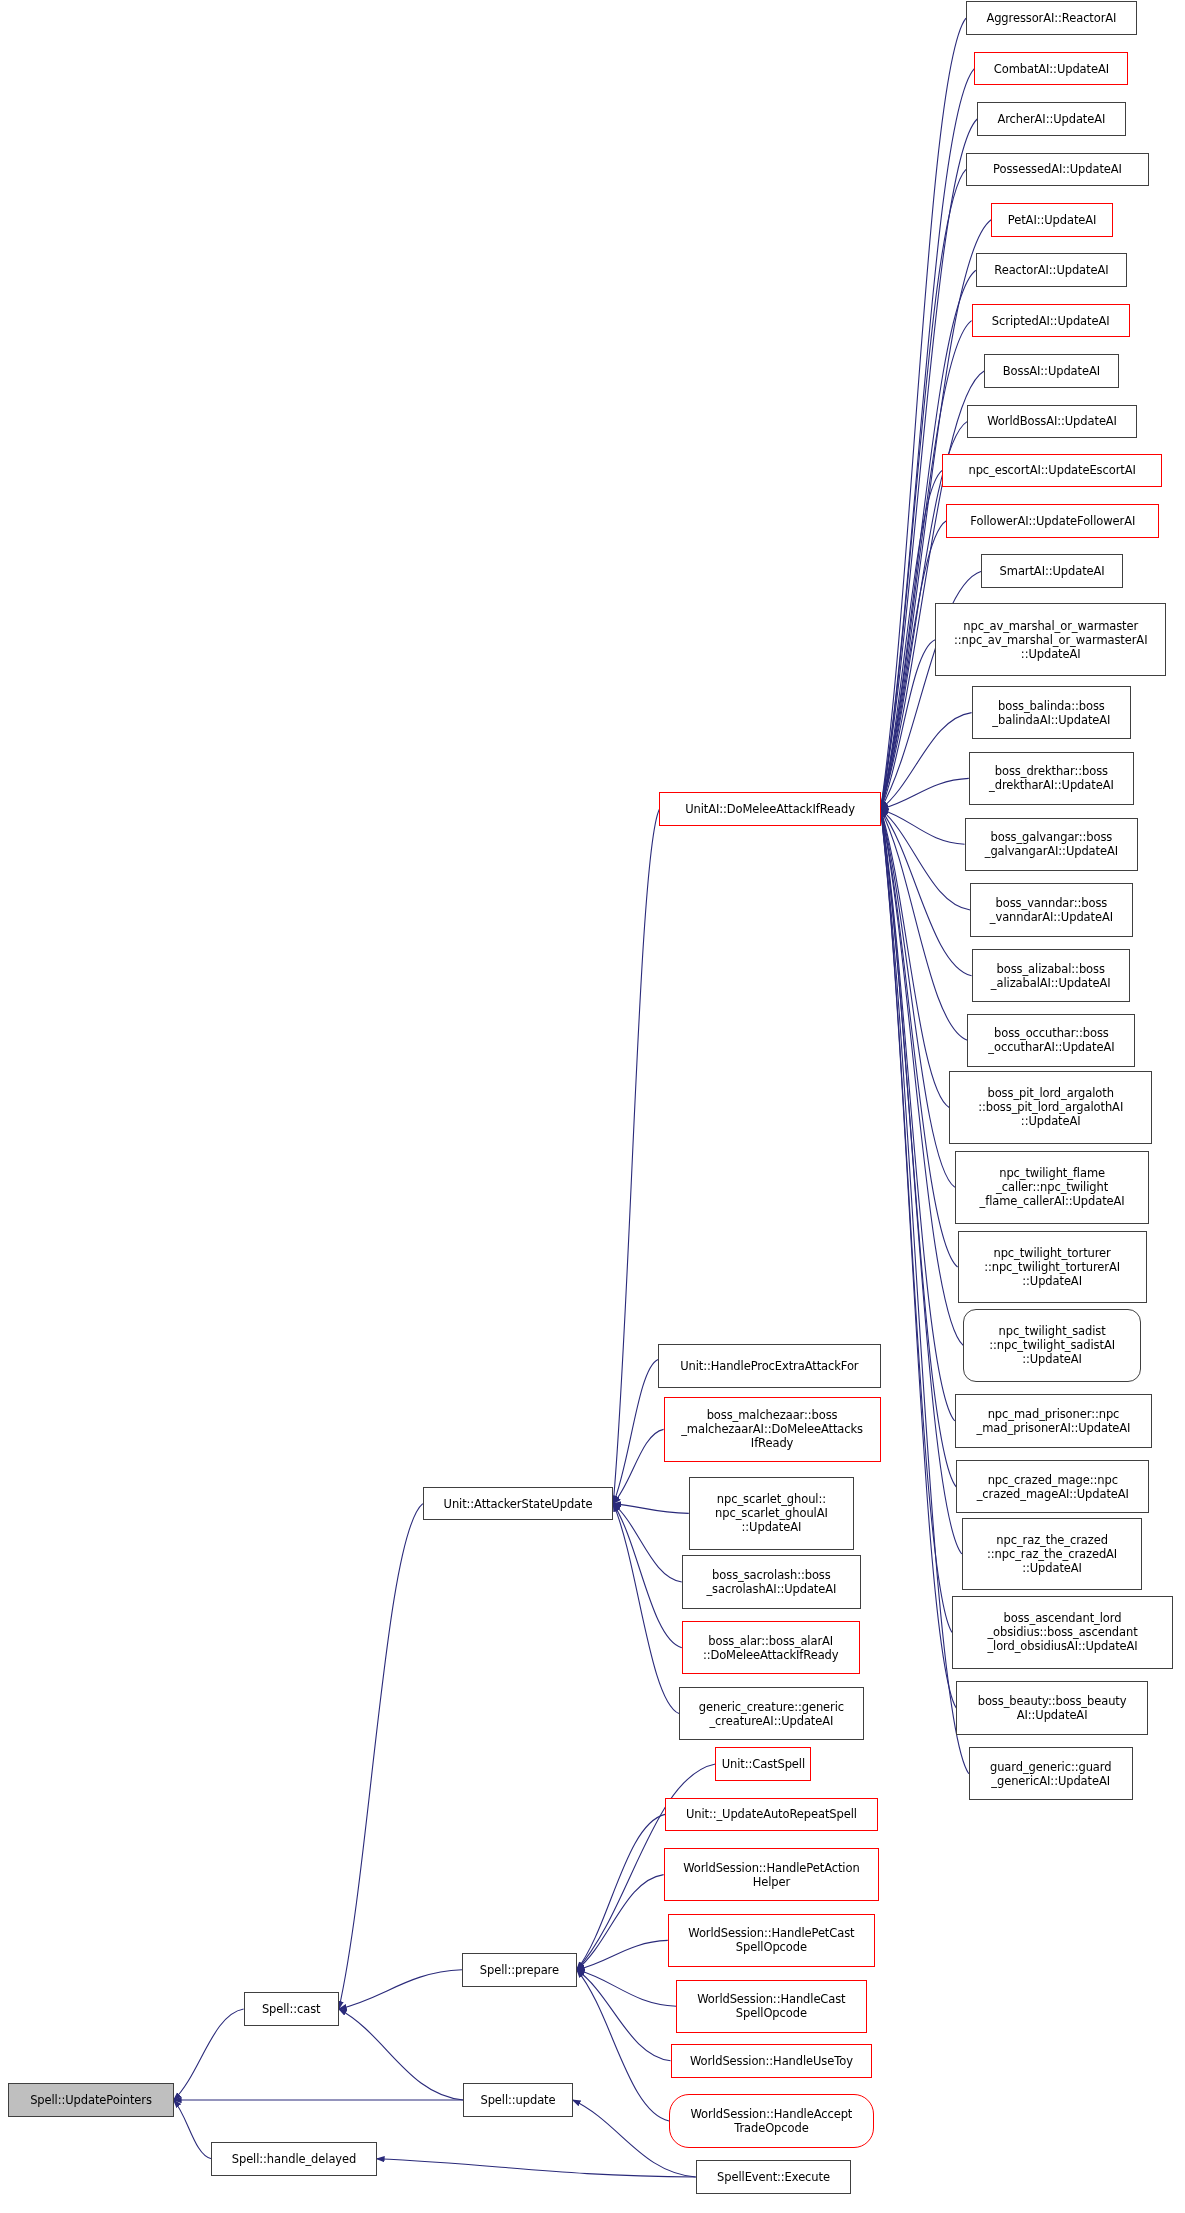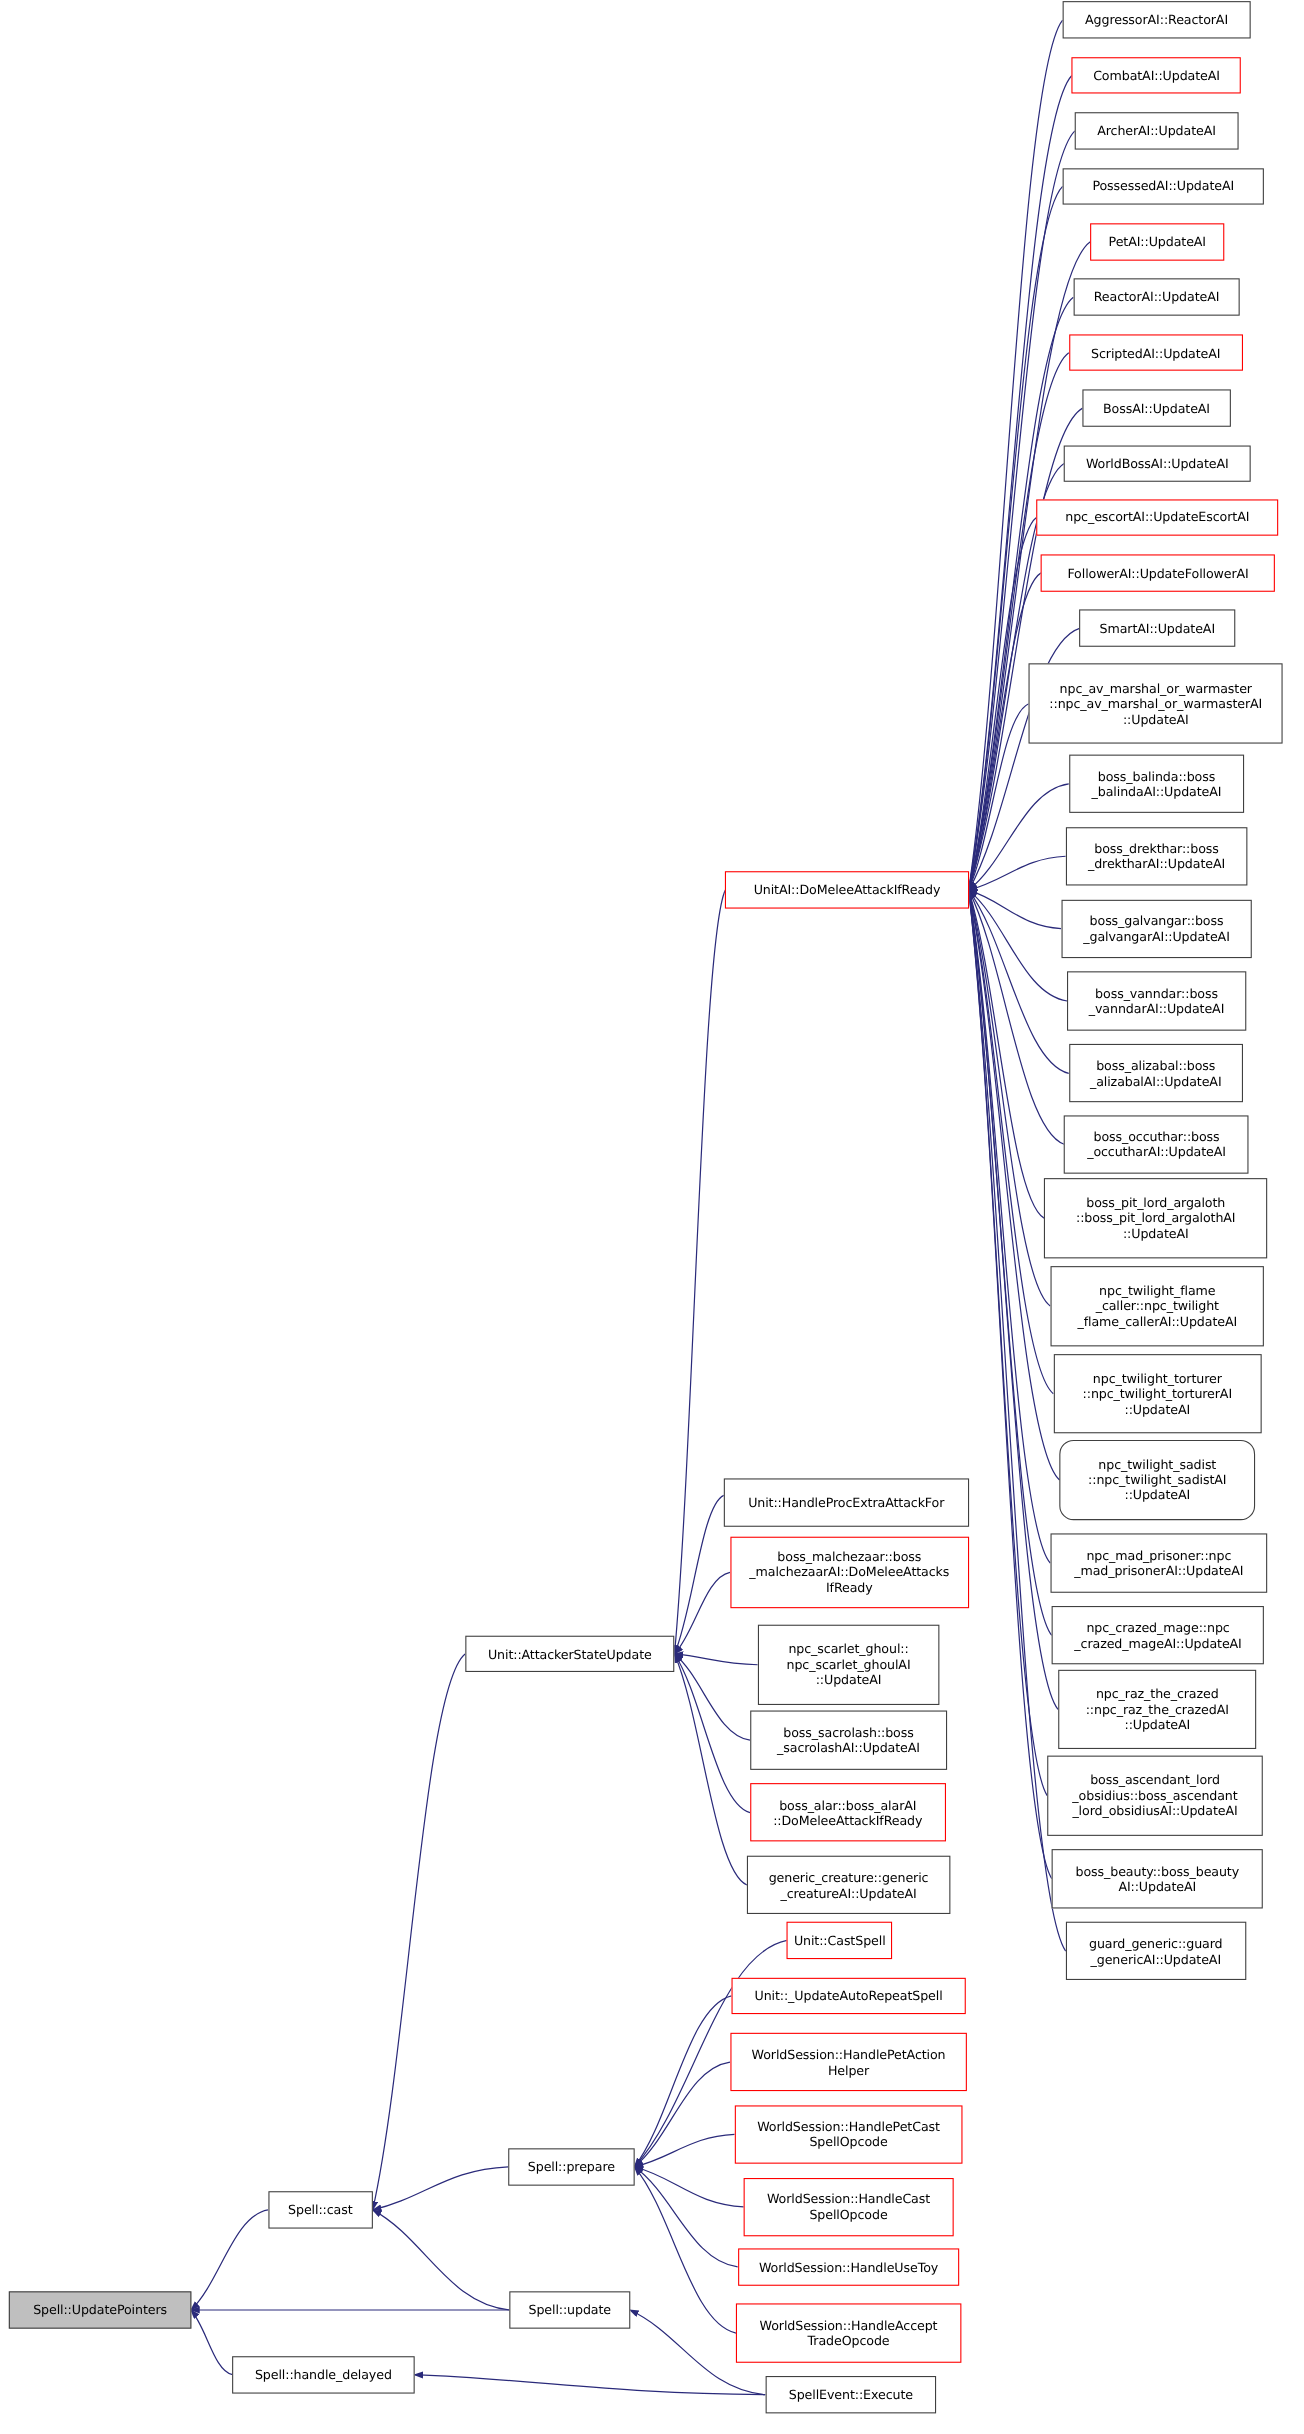--- a/index.html
+++ b/index.html
@@ -129,21 +129,21 @@
     <div class="node" style="left: 963.2px; top: 1309px; width: 177.8px; height: 72.8px; border-radius: 13px;">npc_twilight_sadist
 ::npc_twilight_sadistAI
 ::UpdateAI</div>
     <div class="node" style="left: 954.8px; top: 1394.4px; width: 197.4px; height: 53.2px;">npc_mad_prisoner::npc
 _mad_prisonerAI::UpdateAI</div>
     <div class="node" style="left: 956.2px; top: 1460.2px; width: 193.2px; height: 53.2px;">npc_crazed_mage::npc
 _crazed_mageAI::UpdateAI</div>
     <div class="node" style="left: 961.8px; top: 1517.6px; width: 180.6px; height: 72.8px;">npc_raz_the_crazed
 ::npc_raz_the_crazedAI
 ::UpdateAI</div>
-    <div class="node" style="left: 952px; top: 1596px; width: 196px; height: 72.8px;">boss_ascendant_lord
+    <div class="node" style="left: 952px; top: 1596px; width: 221px; height: 72.8px;">boss_ascendant_lord
 _obsidius::boss_ascendant
 _lord_obsidiusAI::UpdateAI</div>
     <div class="node" style="left: 956.2px; top: 1681.4px; width: 191.8px; height: 53.2px;">boss_beauty::boss_beauty
 AI::UpdateAI</div>
     <div class="node" style="left: 968.8px; top: 1747.2px; width: 163.8px; height: 53.2px;">guard_generic::guard
 _genericAI::UpdateAI</div>
     <div class="node" style="left: 658px; top: 1344px; width: 222.6px; height: 44px;">Unit::HandleProcExtraAttackFor</div>
     <div class="node red" style="left: 663.6px; top: 1397.2px; width: 217px; height: 64.4px;">boss_malchezaar::boss
 _malchezaarAI::DoMeleeAttacks
 IfReady</div>
@@ -159,21 +159,21 @@
 _creatureAI::UpdateAI</div>
     <div class="node red" style="left: 715.4px; top: 1747.2px; width: 96px; height: 33.6px;">Unit::CastSpell</div>
     <div class="node red" style="left: 665px; top: 1797.6px; width: 212.8px; height: 33.6px;">Unit::_UpdateAutoRepeatSpell</div>
     <div class="node red" style="left: 663.6px; top: 1848px; width: 215.6px; height: 53.2px;">WorldSession::HandlePetAction
 Helper</div>
     <div class="node red" style="left: 667.8px; top: 1913.8px; width: 207.2px; height: 53.2px;">WorldSession::HandlePetCast
 SpellOpcode</div>
     <div class="node red" style="left: 676.2px; top: 1979.6px; width: 190.4px; height: 53.2px;">WorldSession::HandleCast
 SpellOpcode</div>
     <div class="node red" style="left: 670.6px; top: 2044px; width: 201.6px; height: 33.6px;">WorldSession::HandleUseToy</div>
-    <div class="node red" style="left: 669.2px; top: 2094.4px; width: 204.4px; height: 53.2px;">WorldSession::HandleAccept
+    <div class="node red" style="left: 669.2px; top: 2094.4px; width: 204.4px; height: 53.2px; border-radius: 20px;">WorldSession::HandleAccept
 TradeOpcode</div>
     <div class="node" style="left: 695.8px; top: 2160.2px; width: 155.4px; height: 33.6px;">SpellEvent::Execute</div>
     <div class="node" style="left: 462px; top: 1953px; width: 114.8px; height: 33.6px;">Spell::prepare</div>
     <div class="node" style="left: 243.6px; top: 1992.2px; width: 95.2px; height: 33.6px;">Spell::cast</div>
     <div class="node" style="left: 463.4px; top: 2083.2px; width: 109.2px; height: 33.6px;">Spell::update</div>
     <div class="node root" style="left: 8.4px; top: 2083.2px; width: 165.2px; height: 33.6px;">Spell::UpdatePointers</div>
     <div class="node" style="left: 211.4px; top: 2142px; width: 165.2px; height: 33.6px;">Spell::handle_delayed</div>
   </div>
 
 </body></html>

